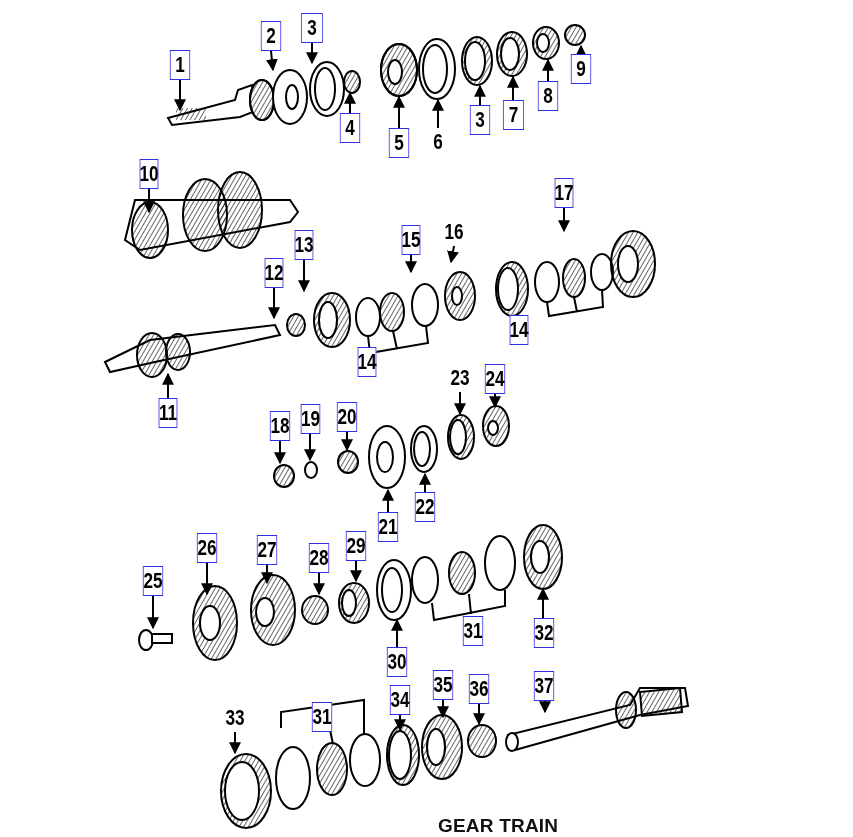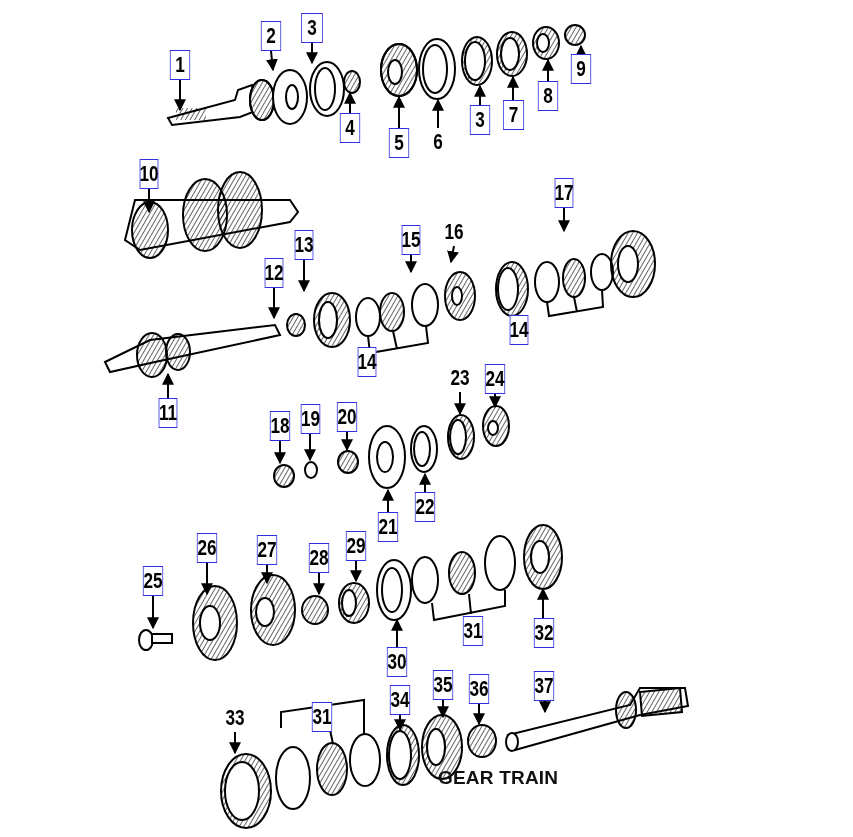--- a/index.html
+++ b/index.html
@@ -4,21 +4,21 @@
 <style>
   html, body { margin:0; padding:0; background:#ffffff; }
   body { width:853px; height:837px; position:relative; overflow:hidden;
          font-family:"Liberation Sans", sans-serif; }
   #diagram { position:absolute; left:0; top:0; width:853px; height:837px; }
   .callout { position:absolute; box-sizing:border-box; display:flex; align-items:center;
              justify-content:center; font-family:"Liberation Sans Narrow","Liberation Sans", sans-serif;
              font-weight:bold; font-size:22px; color:#000; line-height:1;
              transform:scaleX(0.78); transform-origin:center; }
   .callout.boxed { border:1.5px solid #3030e0; background:#fff; }
-  .title { position:absolute; left:438px; top:767px; font-weight:bold; font-size:19px;
+  .title { position:absolute; left:438px; top:815px; font-weight:bold; font-size:19px;
            color:#111; letter-spacing:0.2px; }
 </style>
 </head>
 <body>
 
 <svg id="diagram" width="853" height="837" viewBox="0 0 853 837" xmlns="http://www.w3.org/2000/svg">
   <defs>
     <marker id="ah" viewBox="0 0 10 10" refX="9" refY="5" markerWidth="6" markerHeight="6" orient="auto">
       <path d="M0,0 L10,5 L0,10 z" fill="#000"></path>
     </marker>

